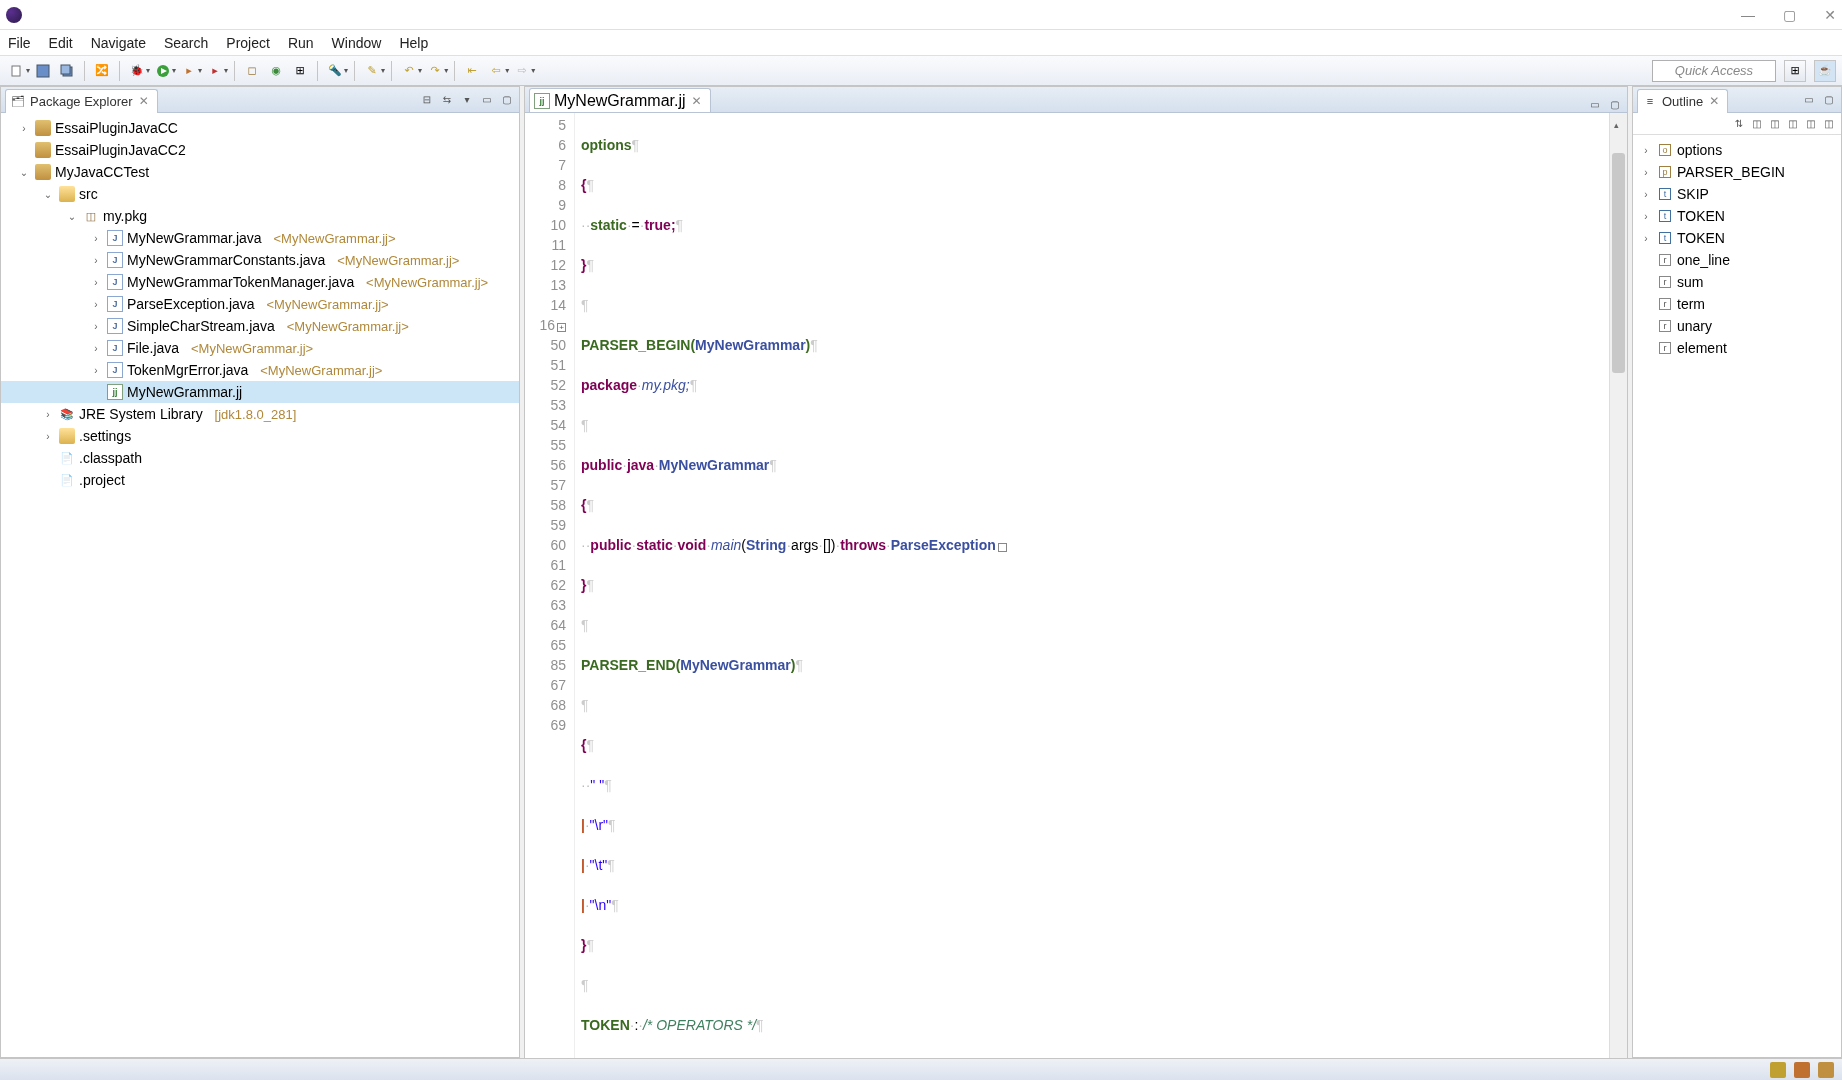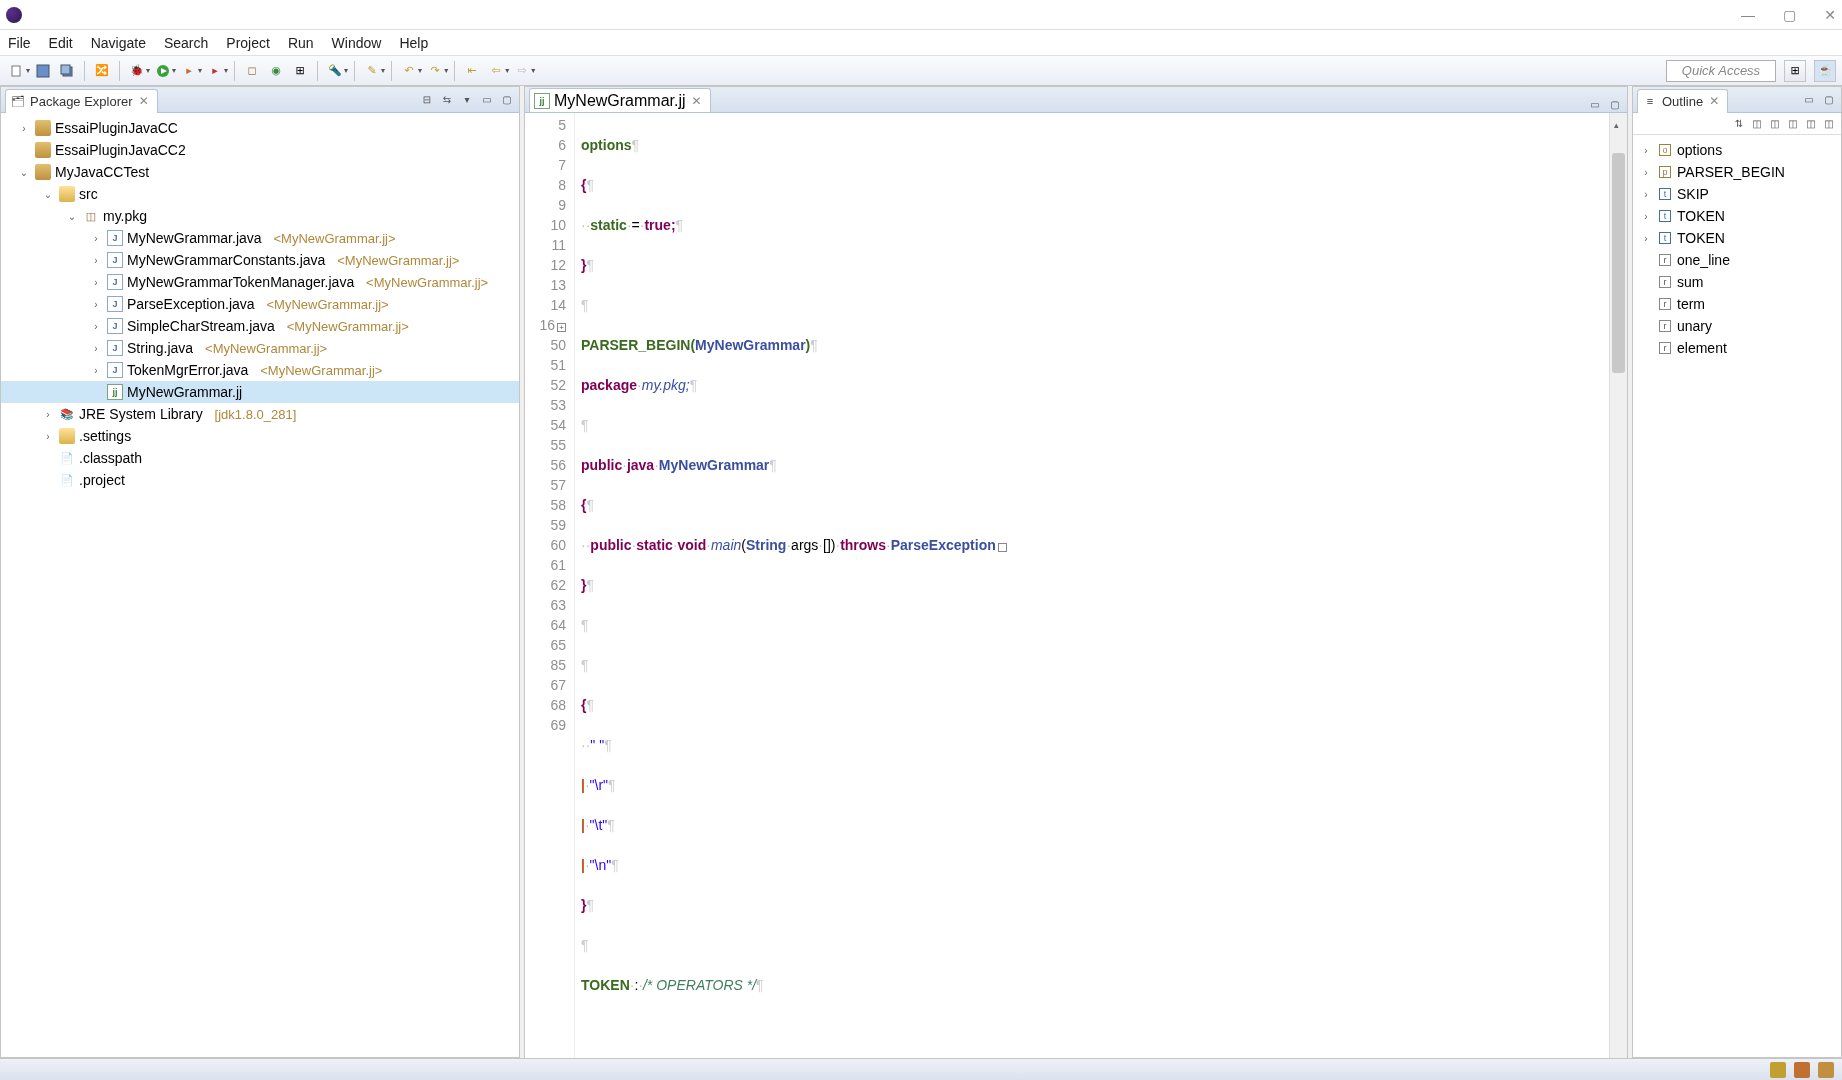--- a/index.html
+++ b/index.html
@@ -13,21 +13,21 @@
 
 
 .menubar { height:26px; background:#fff; display:flex; align-items:center; padding:0 8px; gap:18px; font-size:14px; color:#222; border-bottom:1px solid #e0e0e0; }
 .menubar span { cursor:default; }
 
 
 .toolbar { height:30px; background:linear-gradient(#fafbfd,#eaeef5); border-bottom:1px solid #c5c5c5; display:flex; align-items:center; padding:0 6px; gap:2px; }
 .tb-btn { width:22px; height:22px; display:flex; align-items:center; justify-content:center; border-radius:2px; font-size:11px; }
 .tb-sep { width:1px; height:20px; background:#c5c5c5; margin:0 4px; }
 .dd { font-size:8px; color:#555; margin-left:-4px; }
-.quick-access { margin-left:auto; width:110px; height:22px; border:1px solid #b0b0b0; background:#fff; font-size:13px; color:#888; display:flex; align-items:center; justify-content:center; font-style:italic; }
+.quick-access { margin-left:auto; width:124px; height:22px; border:1px solid #b0b0b0; background:#fff; font-size:13px; color:#888; display:flex; align-items:center; justify-content:center; font-style:italic; }
 .persp { width:22px; height:22px; border:1px solid #c5c5c5; background:linear-gradient(#fafbfd,#e5e9f0); margin-left:6px; display:flex; align-items:center; justify-content:center; font-size:11px; }
 .persp.sel { background:#d3e4f5; }
 
 
 .workbench { position:absolute; top:86px; left:0; right:0; bottom:22px; display:flex; }
 .panel { background:#fff; border:1px solid #c5c5c5; display:flex; flex-direction:column; }
 .view-header { height:26px; background:linear-gradient(#e7edf5,#d5e0ee); display:flex; align-items:center; padding:0 4px; font-size:13px; color:#333; border-bottom:1px solid #b8c4d4; }
 .view-tab { display:flex; align-items:center; gap:4px; padding:2px 8px 2px 4px; background:#fff; border:1px solid #b8c4d4; border-bottom:none; border-radius:3px 3px 0 0; height:24px; margin-top:2px; }
 .view-icons { margin-left:auto; display:flex; gap:4px; align-items:center; }
 .tiny-ico { width:16px; height:16px; display:flex; align-items:center; justify-content:center; font-size:10px; color:#555; }
@@ -211,21 +211,21 @@
           <span class="tw">⌄</span>
           <span class="pico pkg-ico">◫</span>
           <span>my.pkg</span>
         </div>
 
       <div class="tree-row" style="padding-left:88px"><span class="tw">›</span><span class="pico jf-ico">J</span><span>MyNewGrammar.java</span>&nbsp;<span class="suffix">&lt;MyNewGrammar.jj&gt;</span></div>
       <div class="tree-row" style="padding-left:88px"><span class="tw">›</span><span class="pico jf-ico">J</span><span>MyNewGrammarConstants.java</span>&nbsp;<span class="suffix">&lt;MyNewGrammar.jj&gt;</span></div>
       <div class="tree-row" style="padding-left:88px"><span class="tw">›</span><span class="pico jf-ico">J</span><span>MyNewGrammarTokenManager.java</span>&nbsp;<span class="suffix">&lt;MyNewGrammar.jj&gt;</span></div>
       <div class="tree-row" style="padding-left:88px"><span class="tw">›</span><span class="pico jf-ico">J</span><span>ParseException.java</span>&nbsp;<span class="suffix">&lt;MyNewGrammar.jj&gt;</span></div>
       <div class="tree-row" style="padding-left:88px"><span class="tw">›</span><span class="pico jf-ico">J</span><span>SimpleCharStream.java</span>&nbsp;<span class="suffix">&lt;MyNewGrammar.jj&gt;</span></div>
-      <div class="tree-row" style="padding-left:88px"><span class="tw">›</span><span class="pico jf-ico">J</span><span>String.java</span>&nbsp;<span class="suffix">&lt;MyNewGrammar.jj&gt;</span></div>
+      <div class="tree-row" style="padding-left:88px"><span class="tw">›</span><span class="pico jf-ico">J</span><span>File.java</span>&nbsp;<span class="suffix">&lt;MyNewGrammar.jj&gt;</span></div>
       <div class="tree-row" style="padding-left:88px"><span class="tw">›</span><span class="pico jf-ico">J</span><span>TokenMgrError.java</span>&nbsp;<span class="suffix">&lt;MyNewGrammar.jj&gt;</span></div>
       <div class="tree-row sel" style="padding-left:88px">
           <span class="tw"> </span>
           <span class="pico jj-ico">jj</span>
           <span>MyNewGrammar.jj</span>
         </div>
 
       <div class="tree-row" style="padding-left:40px"><span class="tw">›</span><span class="pico lib-ico">📚</span><span>JRE System Library</span>&nbsp;<span class="suffix">[jdk1.8.0_281]</span></div>
       <div class="tree-row" style="padding-left:40px">
           <span class="tw">›</span>
@@ -300,20 +300,21 @@
 <span class="ln"><span class="kw">}</span><span class="wm">¶</span></span>
 <span class="ln"><span class="wm">¶</span></span>
 <span class="ln"><span class="jjkw">PARSER_BEGIN(</span><span class="ty">MyNewGrammar</span><span class="jjkw">)</span><span class="wm">¶</span></span>
 <span class="ln"><span class="kw">package</span><span class="grey">·</span><span class="an">my.pkg;</span><span class="wm">¶</span></span>
 <span class="ln"><span class="wm">¶</span></span>
 <span class="ln"><span class="kw">public</span><span class="grey">·</span><span class="kw">java</span><span class="grey">·</span><span class="ty">MyNewGrammar</span><span class="wm">¶</span></span>
 <span class="ln"><span class="kw">{</span><span class="wm">¶</span></span>
 <span class="ln"><span class="grey">··</span><span class="kw">public</span><span class="grey">·</span><span class="kw">static</span><span class="grey">·</span><span class="kw">void</span><span class="grey">·</span><span class="an">main</span>(<span class="ty">String</span><span class="grey">·</span><span class="op">args</span><span class="grey">·</span><span>[]</span>)<span class="grey">·</span><span class="kw">throws</span><span class="grey">·</span><span class="ty">ParseException</span><span class="fold"> </span></span>
 <span class="ln"><span class="kw">}</span><span class="wm">¶</span></span>
 <span class="ln"><span class="wm">¶</span></span>
+<span class="ln"><span class="jjkw">PARSER_END(</span><span class="ty">MyNewGrammar</span><span class="jjkw">)</span><span class="wm">¶</span></span>
 <span class="ln"><span class="wm">¶</span></span>
 <span class="ln"><span class="kw">{</span><span class="wm">¶</span></span>
 <span class="ln"><span class="grey">··</span><span class="str">" "</span><span class="wm">¶</span></span>
 <span class="ln"><span class="pipe">|</span><span class="grey">·</span><span class="str">"\r"</span><span class="wm">¶</span></span>
 <span class="ln"><span class="pipe">|</span><span class="grey">·</span><span class="str">"\t"</span><span class="wm">¶</span></span>
 <span class="ln"><span class="pipe">|</span><span class="grey">·</span><span class="str">"\n"</span><span class="wm">¶</span></span>
 <span class="ln"><span class="kw">}</span><span class="wm">¶</span></span>
 <span class="ln"><span class="wm">¶</span></span>
 <span class="ln"><span class="jjkw">TOKEN</span><span class="grey">·</span><span class="op">:</span><span class="grey">·</span><span class="cm">/* OPERATORS */</span><span class="wm">¶</span></span>
 

